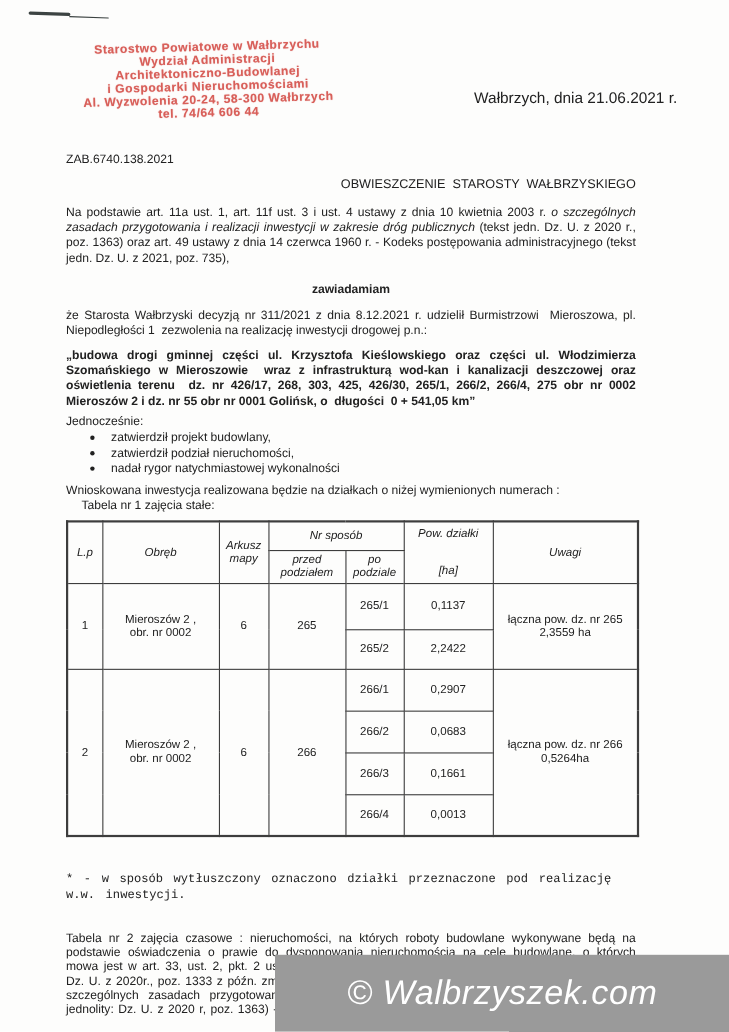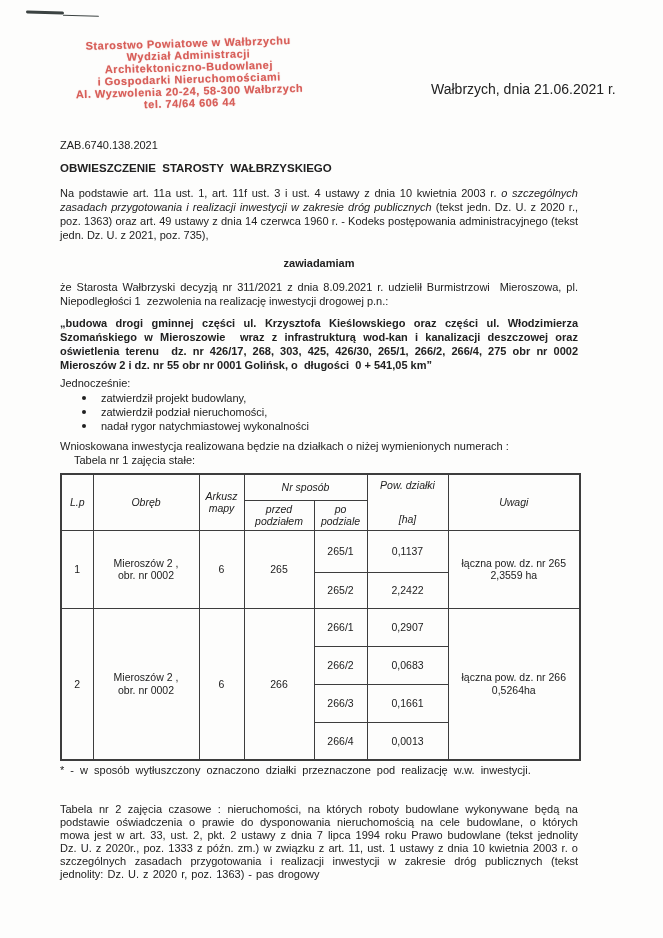--- a/index.html
+++ b/index.html
@@ -37,21 +37,21 @@
     position: absolute; left: 431px; top: 81px;
     font-size: 14px;
   }
 
   .content {
     position: absolute; left: 60px; top: 0; width: 518px;
     font-size: 11px; line-height: 14px;
   }
   .case-number { margin-top: 138px; }
   .doc-title {
-    margin-top: 9px; text-align: left; font-weight: bold;
+    margin-top: 9px; text-align: right; font-weight: normal;
     font-size: 11.5px; white-space: pre;
   }
   .para { text-align: justify; }
   .legal-basis { margin-top: 11px; }
   .notice-word { margin-top: 14px; text-align: center; font-weight: bold; }
   .decision { margin-top: 10px; white-space: pre-wrap; }
   .project { margin-top: 8px; font-weight: bold; white-space: pre-wrap; }
   .simul { margin-top: 4px; }
   ul.bullets { list-style: none; margin-top: 1px; }
   ul.bullets li { position: relative; padding-left: 41px; }
@@ -81,21 +81,21 @@
   th.uwagi-h { text-align: left; padding-left: 8px; vertical-align: middle; }
   .pow-unit { margin-top: 22px; }
   td.b, th.b { font-weight: bold; }
   col.c-lp { width: 32px; } col.c-obreb { width: 106px; } col.c-ark { width: 45px; }
   col.c-przed { width: 70px; } col.c-po { width: 53px; } col.c-pow { width: 81px; }
   col.c-uwagi { width: 132px; }
   tr.hr1 { height: 26px; } tr.hr2 { height: 20px; }
   tr.r1a { height: 42px; } tr.r1b { height: 36px; }
   tr.r2 { height: 38px; }
 
-  .footnote { margin-top: 2px; word-spacing: 3px; }
+  .footnote { margin-top: 32px; word-spacing: 3px; font-family: Liberation Mono, monospace; }
   .table2-note { margin-top: 26px; text-align: justify; line-height: 13px; word-spacing: 1px; }
 
   .watermark {
     position: absolute; left: 250px; top: 868px;
     width: 413px; height: 70px;
     background: #9a9a9a;
     display: flex; align-items: center; justify-content: center;
     color: #ffffff; font-size: 31px; font-style: italic;
     letter-spacing: 0.5px;
   }
@@ -121,21 +121,21 @@
   <div class="content">
 
     <div class="case-number">ZAB.6740.138.2021</div>
 
     <div class="doc-title">OBWIESZCZENIE  STAROSTY  WAŁBRZYSKIEGO</div>
 
     <p class="para legal-basis"><span>Na podstawie art. 11a ust. 1, art. 11f ust. 3 i ust. 4 ustawy z dnia 10 kwietnia 2003 r. </span><i>o szczególnych zasadach przygotowania i realizacji inwestycji w zakresie dróg publicznych</i><span> (tekst jedn. Dz. U. z 2020 r., poz. 1363) oraz art. 49 ustawy z dnia 14 czerwca 1960 r. - Kodeks postępowania administracyjnego (tekst jedn. Dz. U. z 2021, poz. 735),</span></p>
 
     <div class="notice-word">zawiadamiam</div>
 
-    <p class="para decision">że Starosta Wałbrzyski decyzją nr 311/2021 z dnia 8.09.2021 r. udzielił Burmistrzowi  Mieroszowa, pl. Niepodległości 1  zezwolenia na realizację inwestycji drogowej p.n.:</p>
+    <p class="para decision">że Starosta Wałbrzyski decyzją nr 311/2021 z dnia 8.12.2021 r. udzielił Burmistrzowi  Mieroszowa, pl. Niepodległości 1  zezwolenia na realizację inwestycji drogowej p.n.:</p>
 
     <p class="para project">„budowa drogi gminnej części ul. Krzysztofa Kieślowskiego oraz części ul. Włodzimierza Szomańskiego w Mieroszowie  wraz z infrastrukturą wod-kan i kanalizacji deszczowej oraz oświetlenia terenu  dz. nr 426/17, 268, 303, 425, 426/30, 265/1, 266/2, 266/4, 275 obr nr 0002 Mieroszów 2 i dz. nr 55 obr nr 0001 Golińsk, o  długości  0 + 541,05 km”</p>
 
     <div class="simul">Jednocześnie:</div>
 
     <ul class="bullets">
       <li><span class="dot"></span><span>zatwierdził projekt budowlany,</span></li>
       <li><span class="dot"></span><span>zatwierdził podział nieruchomości,</span></li>
       <li><span class="dot"></span><span>nadał rygor natychmiastowej wykonalności</span></li>
     </ul>
@@ -219,14 +219,17 @@
       </tr>
     </tbody>
       </table>
 
     <div class="footnote">* - w sposób wytłuszczony oznaczono działki przeznaczone pod realizację w.w. inwestycji.</div>
 
     <p class="para table2-note">Tabela nr 2  zajęcia czasowe : nieruchomości, na których roboty budowlane wykonywane będą na podstawie oświadczenia o prawie do dysponowania nieruchomością na cele budowlane, o których mowa jest w art. 33, ust. 2, pkt. 2  ustawy  z dnia 7 lipca 1994 roku Prawo budowlane (tekst jednolity  Dz. U. z 2020r., poz. 1333  z późn.  zm.) w  związku  z  art. 11, ust. 1 ustawy z dnia 10 kwietnia 2003 r. o szczególnych zasadach przygotowania i realizacji inwestycji w zakresie dróg publicznych (tekst jednolity: Dz. U. z 2020 r, poz. 1363)  -  pas  drogowy</p>
 
   </div>
 
+  <div class="watermark">
+    <span>© Walbrzyszek.com</span>
+  </div>
 
 </div>
 
 </body></html>

